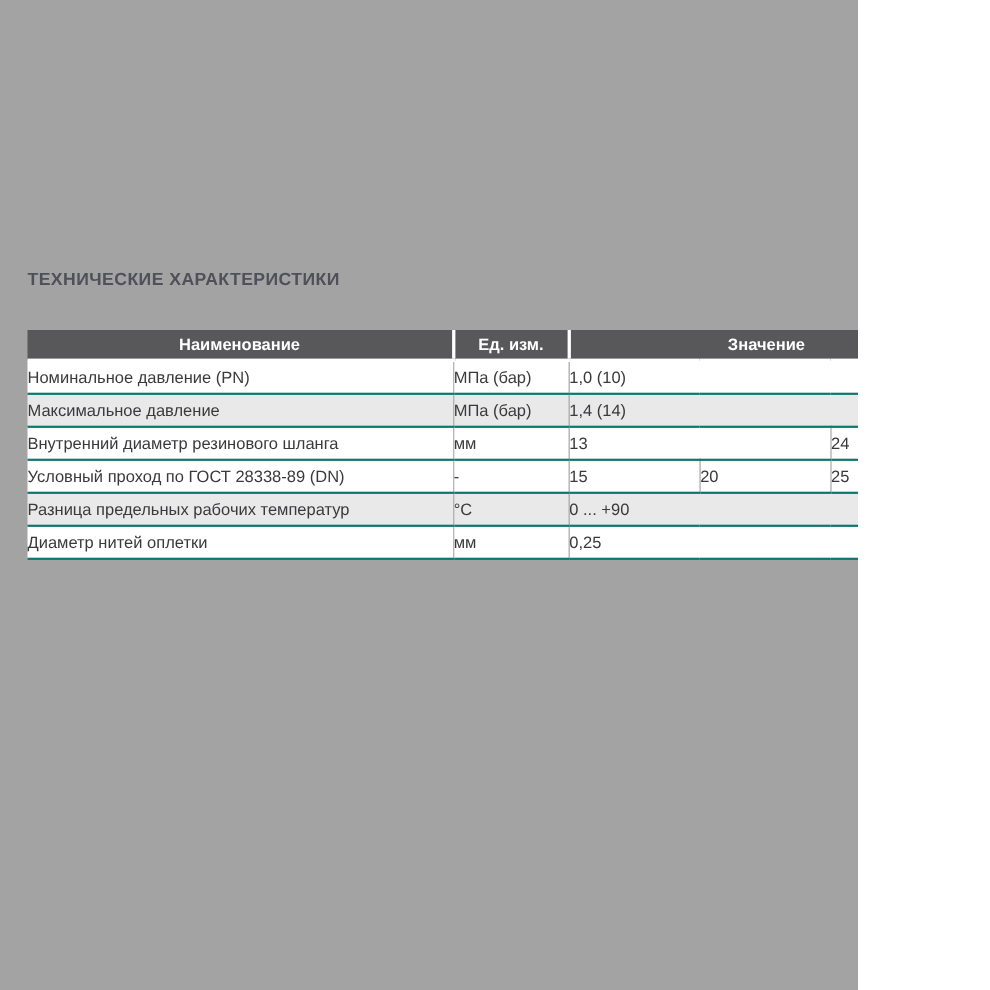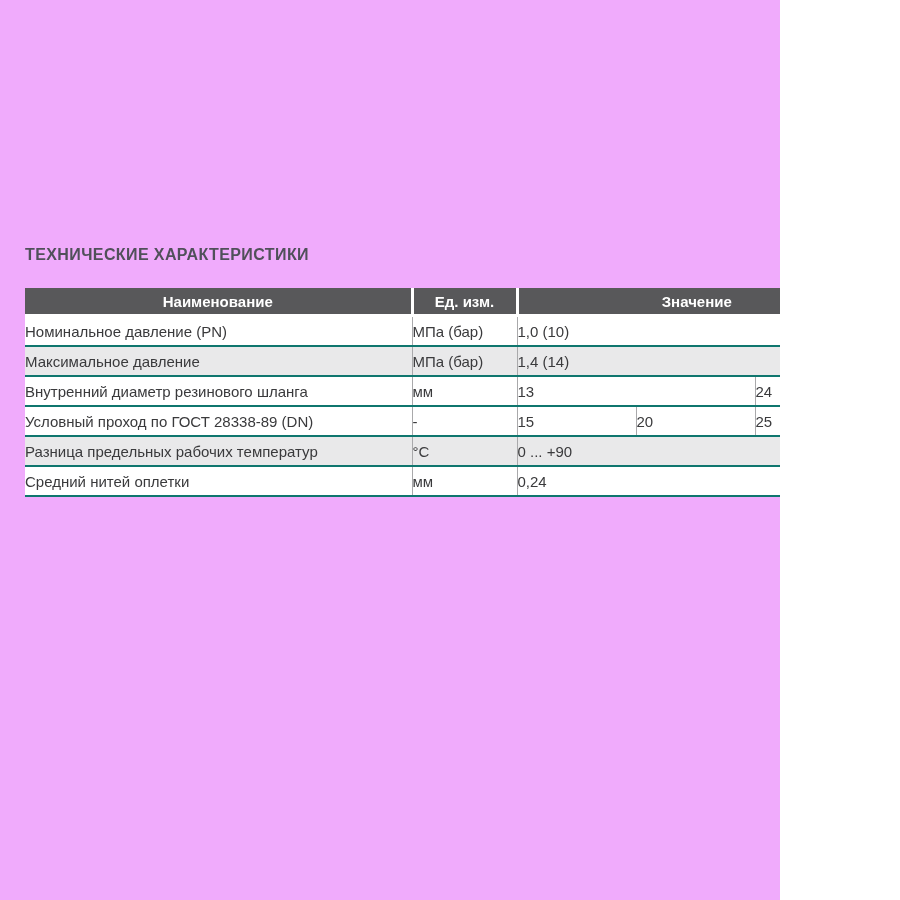--- a/index.html
+++ b/index.html
@@ -5,37 +5,37 @@
   html, body {
     margin: 0;
     padding: 0;
     background: #ffffff;
     font-family: "Liberation Sans", sans-serif;
   }
   .page {
     position: relative;
     width: 780px;
     height: 900px;
-    background: #f0abfc;
+    background: #a3a3a3;
     overflow: hidden;
   }
   .title {
     position: absolute;
     left: 25px;
     top: 246px;
     margin: 0;
     font-size: 16px;
     font-weight: bold;
     letter-spacing: 0.4px;
     color: var(--title-color, #50505a);
   }
   table.spec-table {
     position: absolute;
     left: 25px;
-    top: 288px;
+    top: 300px;
     width: 850px;
     border-collapse: collapse;
     table-layout: fixed;
     font-size: 15px;
     color: var(--body-text, #3a3a3c);
   }
   table.spec-table th {
     background: var(--header-bg, #58585a);
     color: var(--header-text, #ffffff);
     font-weight: bold;
@@ -118,19 +118,19 @@
           <td class="cell-value" colspan="1">15</td>
           <td class="cell-value divided" colspan="1">20</td>
           <td class="cell-value divided" colspan="1">25</td>
         </tr>
         <tr class="alt">
           <td class="cell-name">Разница предельных рабочих температур</td>
           <td class="cell-unit">°C</td>
           <td class="cell-value" colspan="3">0 ... +90</td>
         </tr>
         <tr>
-          <td class="cell-name">Средний нитей оплетки</td>
+          <td class="cell-name">Диаметр нитей оплетки</td>
           <td class="cell-unit">мм</td>
-          <td class="cell-value" colspan="3">0,24</td>
+          <td class="cell-value" colspan="3">0,25</td>
         </tr>
       </tbody>
   </table>
 </div>
 
 </body></html>

